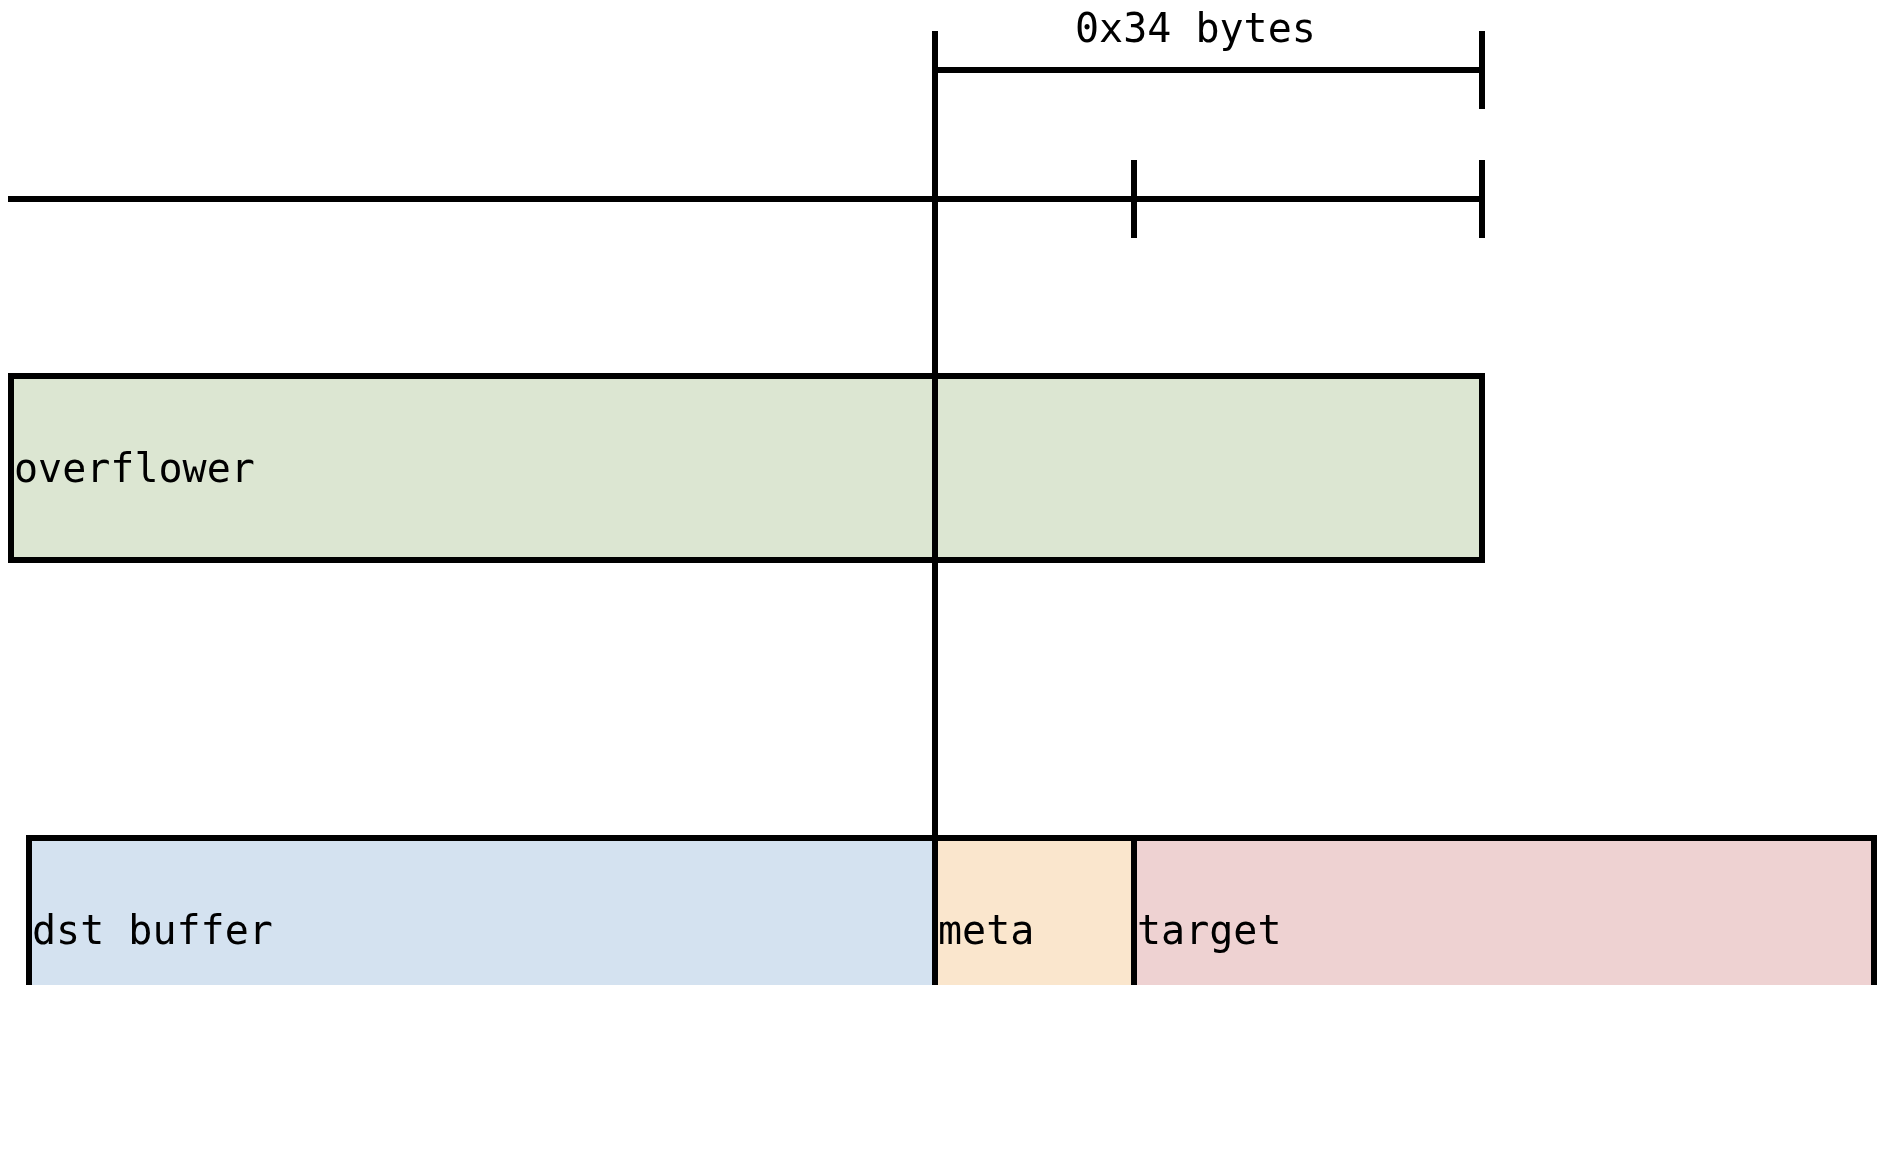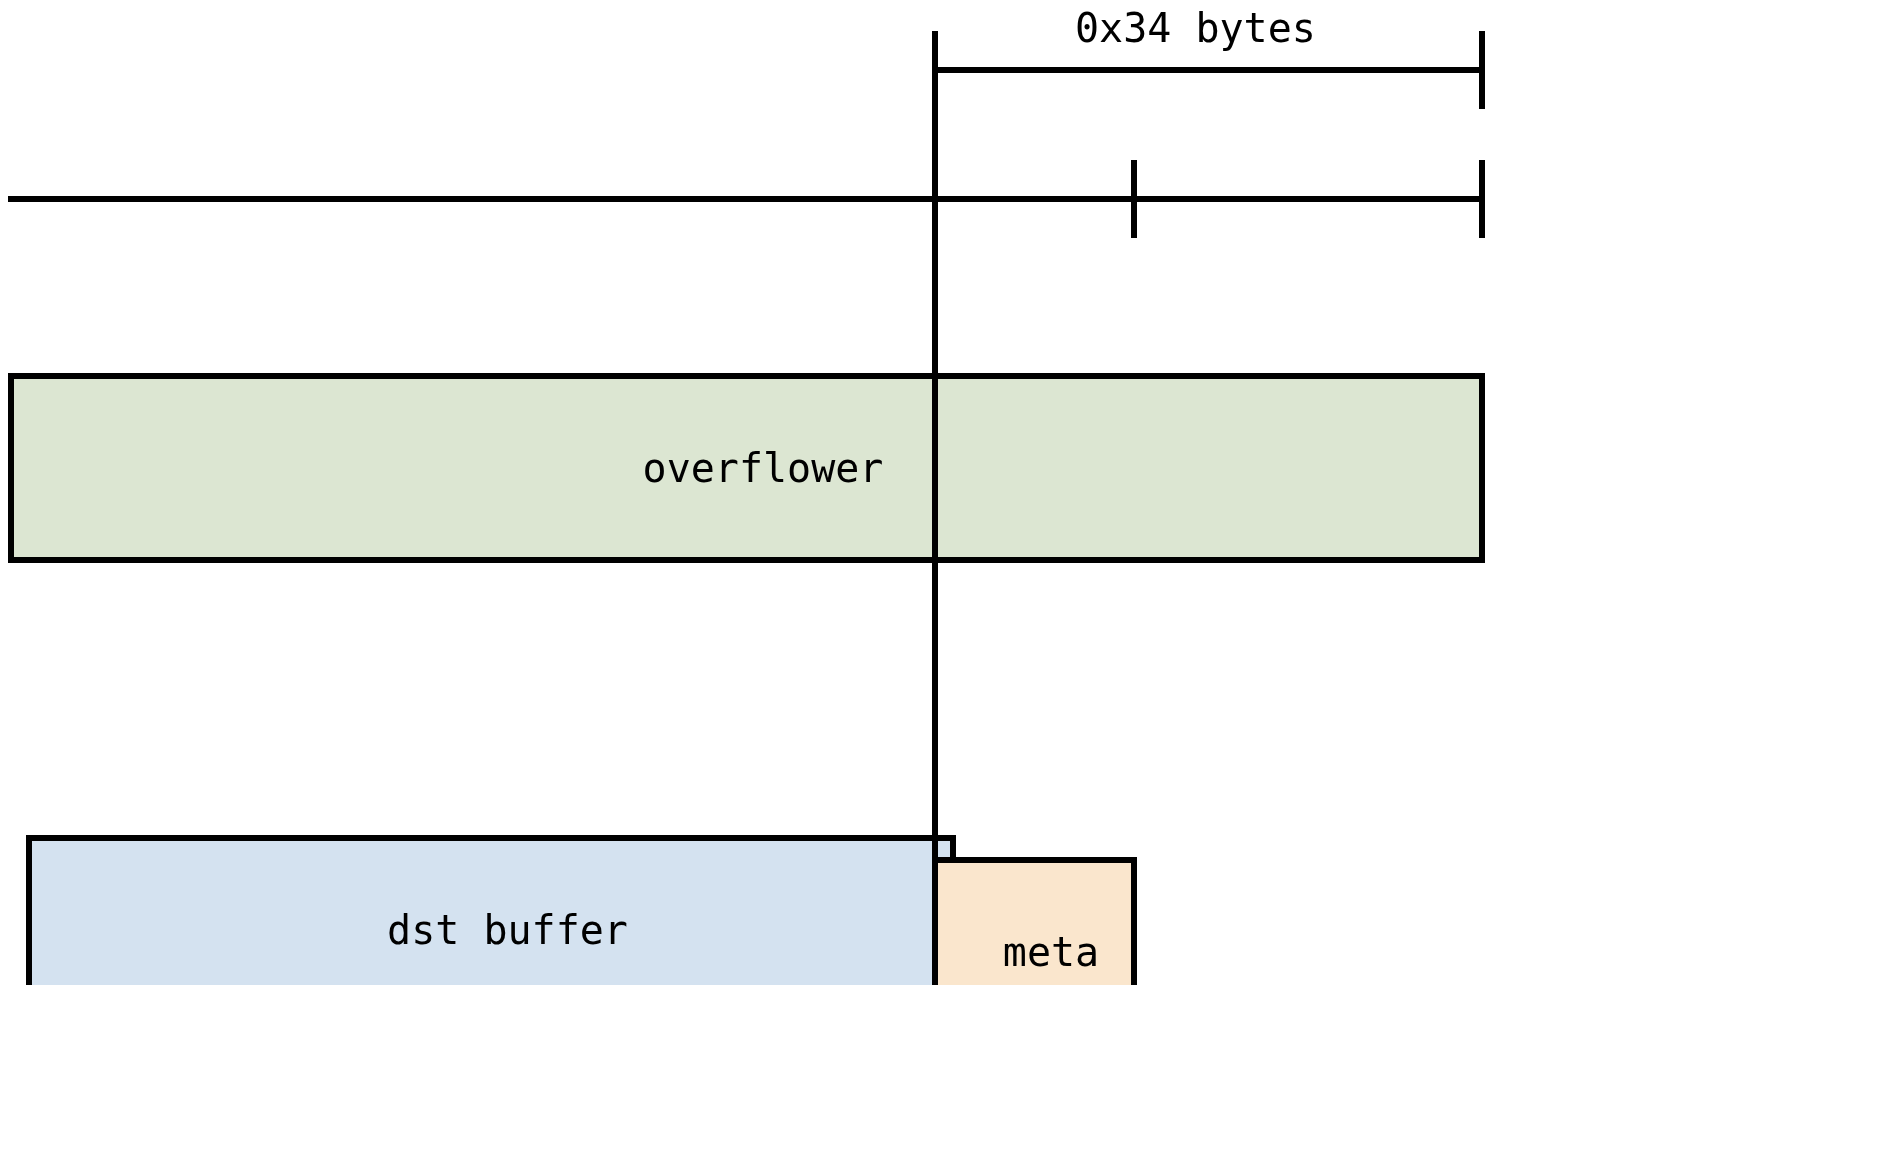--- a/index.html
+++ b/index.html
@@ -35,22 +35,21 @@
     width: 6px;
   }
 
   
   .block {
     position: absolute;
     box-sizing: border-box;
     border: 6px solid #000000;
     display: flex;
     align-items: center;
-    justify-content: center;
-    padding-left: 33px;
+    justify-content: flex-start;
   }
   .block-label {
     font-size: 40px;
     color: #000000;
     letter-spacing: 0px;
     white-space: nowrap;
     line-height: 1;
   }
 
   
@@ -78,23 +77,26 @@
   <div class="tick" style="left:1479px; top:160px; height:78px;"></div>
 
   <div class="block" style="left:8px; top:373px; width:1477px; height:190px; background:#dce6d2;">
     <span class="block-label">overflower</span>
   </div>
 
   <div class="block" style="left:8px; top:835px; width:930px; height:190px; background:#d4e2f0;margin-left:18px;">
     <span class="block-label">dst buffer</span>
   </div>
 
-  <div class="block" style="left:932px; top:835px; width:205px; height:190px; background:#fae6cd;margin-top:22px;">
+  <div class="block" style="left:932px; top:835px; width:205px; height:190px; background:#fae6cd;">
     <span class="block-label">meta</span>
   </div>
 
+  <div class="block" style="left:1131px; top:835px; width:746px; height:190px; background:#eed2d2;">
+    <span class="block-label">target</span>
+  </div>
 
   <div class="hline" style="left:8px; top:1116px; width:1630px;"></div>
   <div class="tick" style="left:1131px; top:1080px; height:78px;"></div>
 
   <div class="vline" style="left:932px; top:31px; height:1135px;"></div>
 
 </div>
 
 </body></html>

